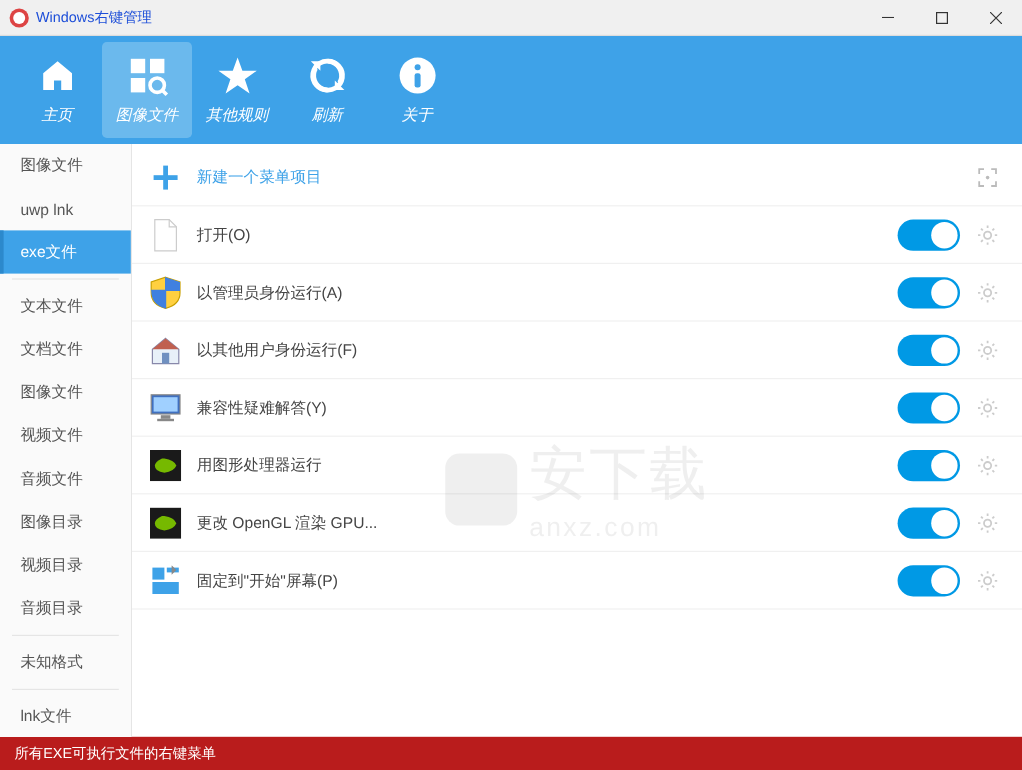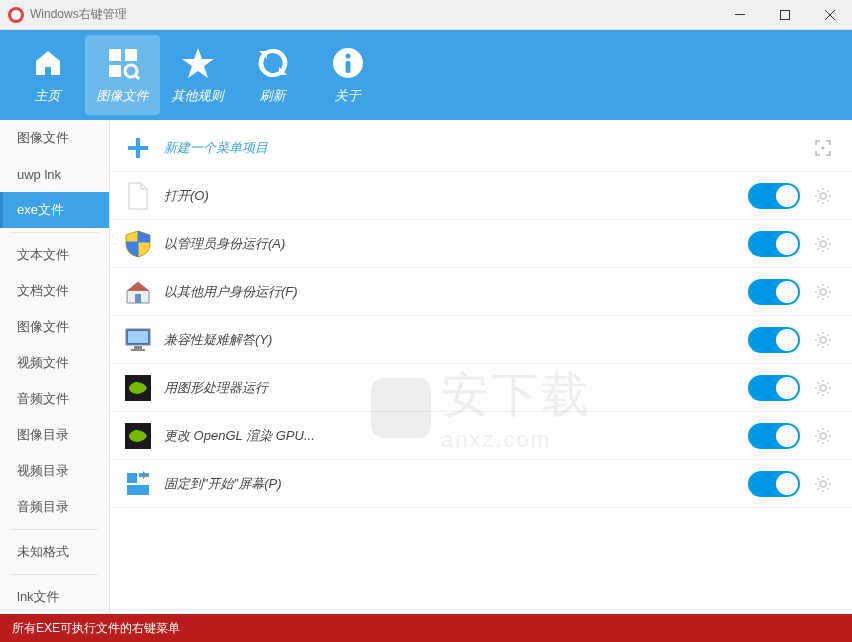--- a/index.html
+++ b/index.html
@@ -1,38 +1,38 @@
 <!DOCTYPE html>
 <html><head>
 <meta charset="utf-8">
 <style>
 * { margin: 0; padding: 0; box-sizing: border-box; font-family: "Microsoft YaHei", "Segoe UI", sans-serif; }
 body { width: 852px; height: 642px; background: #fff; overflow: hidden; }
 
-.titlebar { height: 30px; background: #f0f0f0; display: flex; align-items: center; padding: 0 0 0 8px; font-size: 12px; color: #737373; border-bottom: 1px solid #ddd; }
+.titlebar { height: 30px; background: #f0f0f0; display: flex; align-items: center; padding: 0 0 0 8px; font-size: 12px; color: #1d4ed8; border-bottom: 1px solid #ddd; }
 .titlebar .app-icon { width: 16px; height: 16px; background: #d44; border-radius: 50%; margin-right: 6px; position: relative; }
 .titlebar .app-icon::after { content: ""; position: absolute; top: 3px; left: 3px; width: 10px; height: 10px; background: #fff; border-radius: 50%; }
 .titlebar .title { flex: 1; }
 .titlebar .win-btn { width: 45px; height: 30px; display: flex; align-items: center; justify-content: center; cursor: pointer; }
 
 .toolbar { height: 90px; background: #3ea2e8; display: flex; align-items: center; padding: 0 10px; font-style: italic; }
 .toolbar-btn { width: 75px; height: 80px; display: flex; flex-direction: column; align-items: center; justify-content: center; color: #fff; cursor: pointer; border-radius: 4px; gap: 6px; }
 .toolbar-btn.active { background: #6bb9ed; }
 .toolbar-btn .icon { width: 36px; height: 36px; display: flex; align-items: center; justify-content: center; }
 .toolbar-btn .label { font-size: 13px; }
 
 .body { display: flex; height: calc(642px - 30px - 90px - 28px); }
 
 .sidebar { width: 110px; background: #fafafa; border-right: 1px solid #e5e5e5; overflow-y: auto; }
 .sidebar-item { padding: 0 14px; height: 36px; display: flex; align-items: center; font-size: 13px; color: #555; cursor: pointer; border-left: 3px solid transparent; }
 .sidebar-item.active { background: #3ea2e8; color: #fff; border-left-color: #2c89cc; }
 .sidebar-divider { height: 1px; background: #e5e5e5; margin: 4px 10px; }
 
 .content { flex: 1; overflow-y: auto; padding: 4px 0; position: relative; }
-.row { display: flex; align-items: center; height: 48px; padding: 0 18px 0 14px; border-bottom: 1px solid #f0f0f0; font-style: italic; }
+.row { display: flex; align-items: center; height: 48px; padding: 0 18px 0 14px; border-bottom: 1px solid #f0f0f0; }
 .row .row-icon { width: 28px; height: 28px; margin-right: 12px; display: flex; align-items: center; justify-content: center; flex-shrink: 0; }
 .row .row-label { flex: 1; font-size: 13px; color: #444; }
 .row.new .row-label { color: #3ea2e8; }
 .row .toggle { width: 52px; height: 26px; border-radius: 13px; background: #0099e5; position: relative; cursor: pointer; margin-right: 12px; }
 .row .toggle::after { content: ""; position: absolute; width: 22px; height: 22px; background: #fff; border-radius: 50%; top: 2px; right: 2px; }
 .row .gear { width: 22px; height: 22px; cursor: pointer; display: flex; align-items: center; justify-content: center; color: #ccc; }
 .row .focus { width: 22px; height: 22px; cursor: pointer; display: flex; align-items: center; justify-content: center; color: #bbb; }
 
 .statusbar { height: 28px; background: #b91c1c; color: #fff; display: flex; align-items: center; padding: 0 12px; font-size: 12px; }
 

